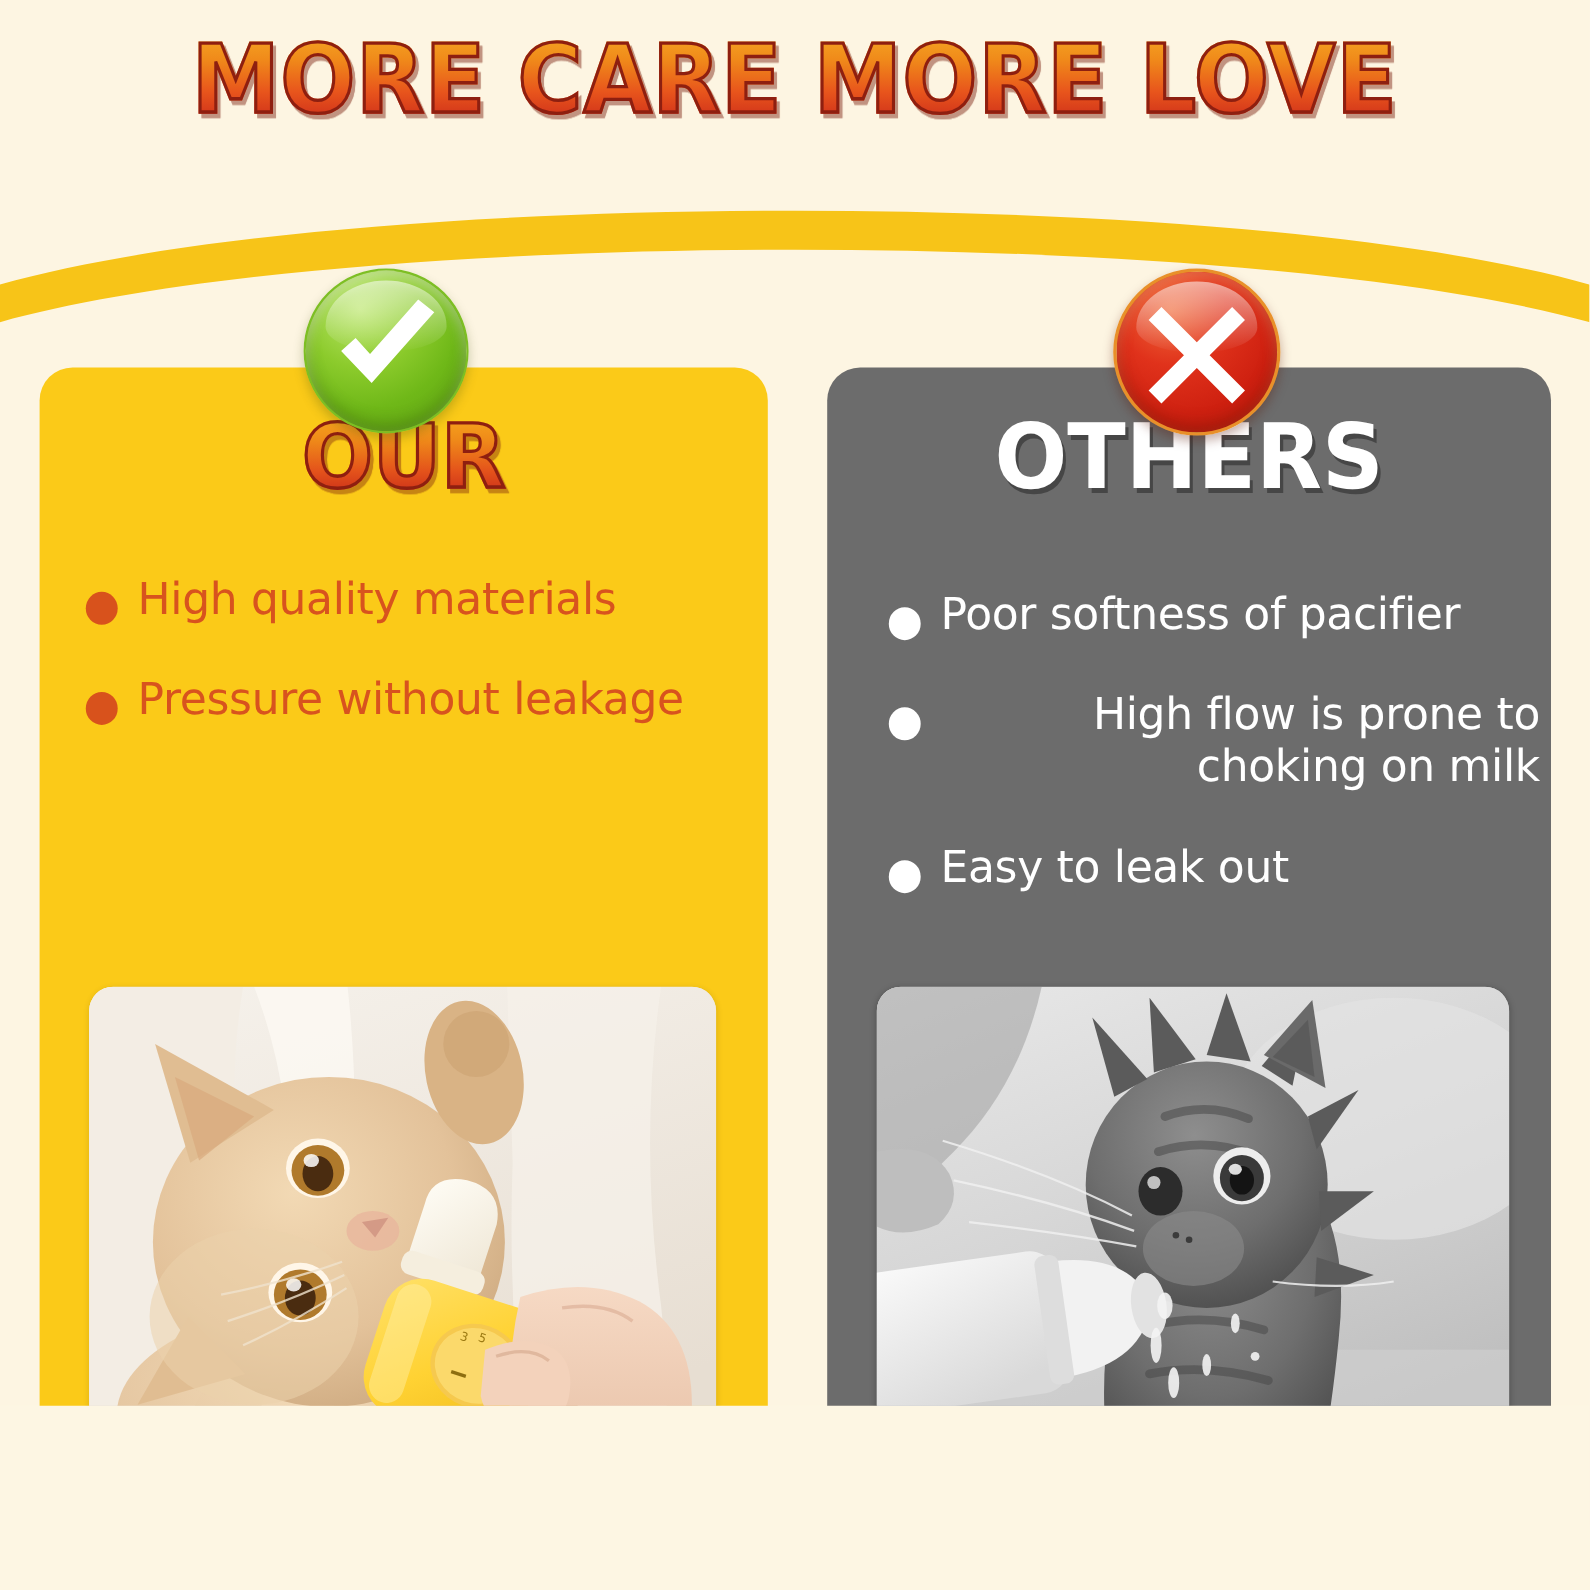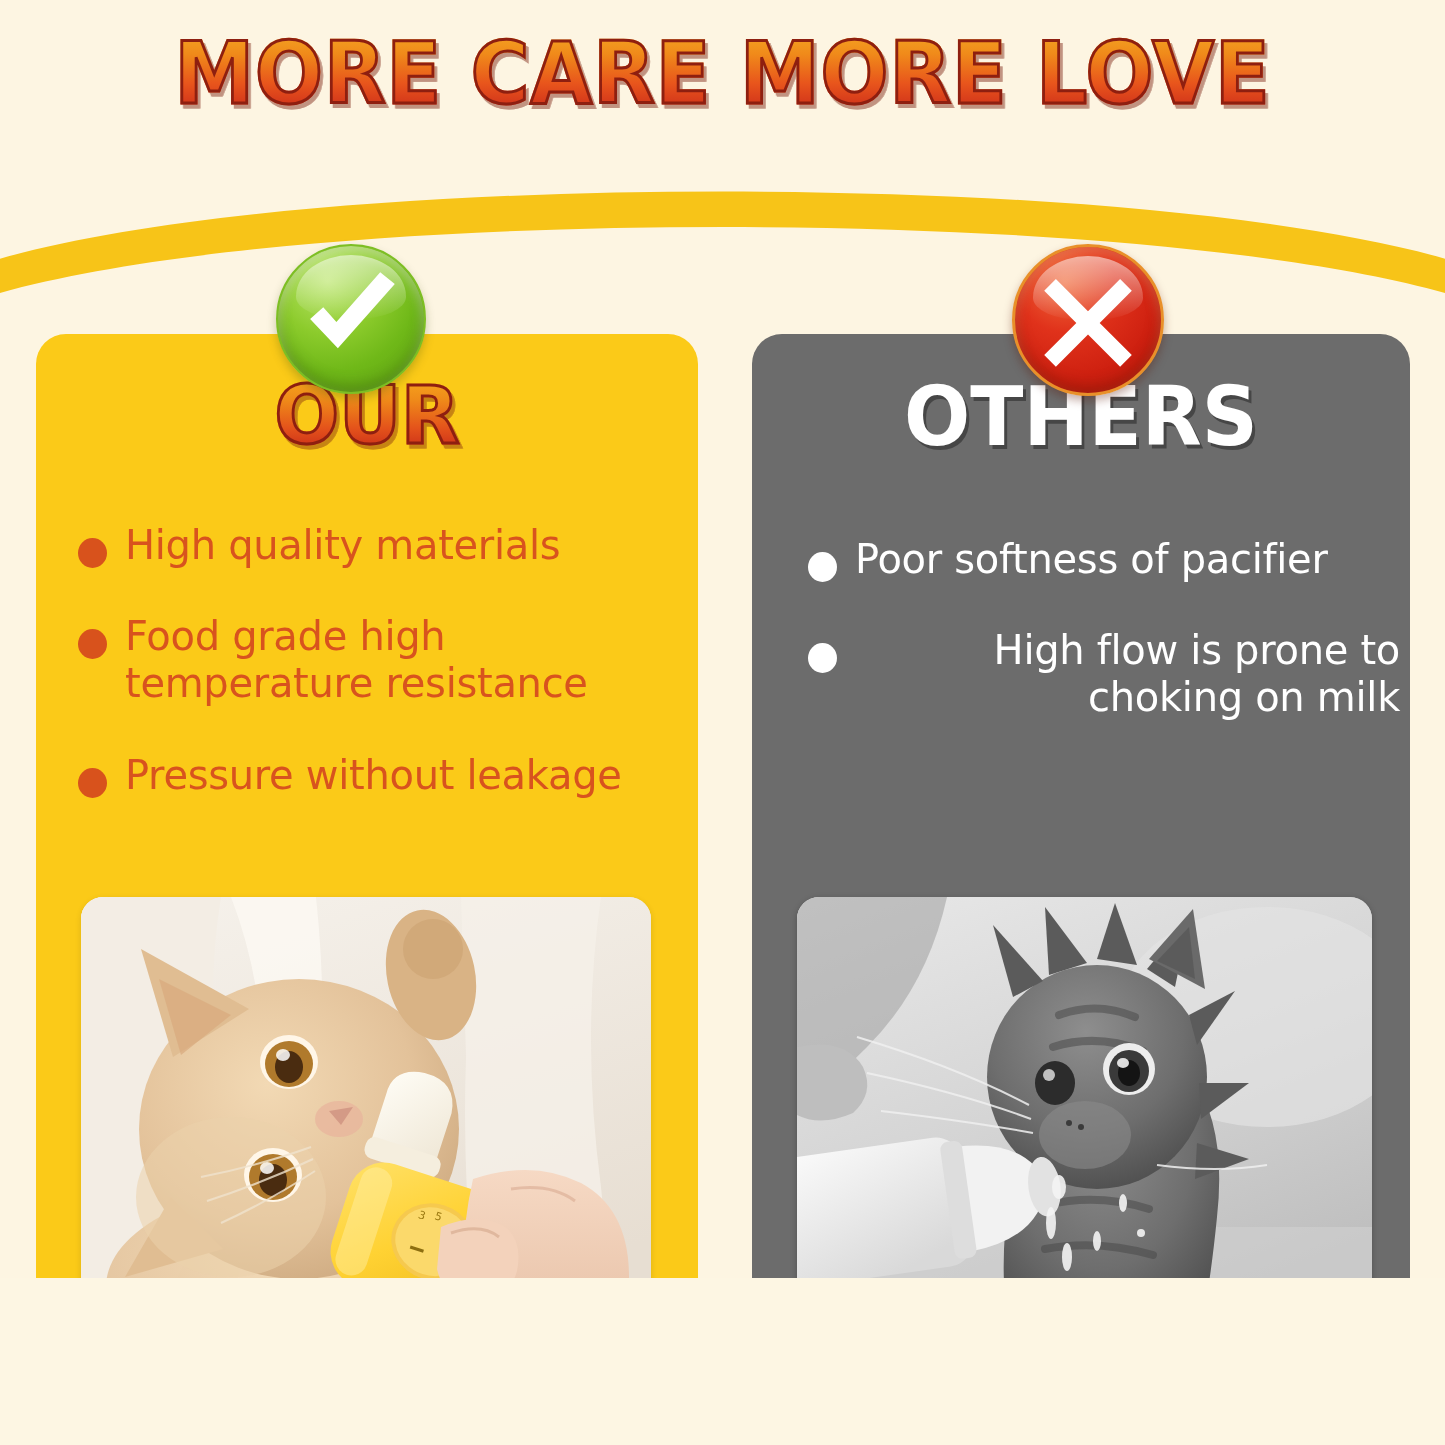--- a/index.html
+++ b/index.html
@@ -241,24 +241,20 @@
 
   <div class="heading-our">OUR</div>
 
   <div class="bullets bullets-our">
     <div class="bullet-row">
       <span class="dot dot-our"></span>
       <span class="btext btext-our">High quality materials</span>
     </div>
     <div class="bullet-row">
       <span class="dot dot-our"></span>
-      <span class="btext btext-our">Food grade high temperature resistance</span>
-    </div>
-    <div class="bullet-row">
-      <span class="dot dot-our"></span>
       <span class="btext btext-our">Pressure without leakage</span>
     </div>
   </div>
 
   <div class="photo photo-our">
     <svg viewBox="0 0 570 450">
       <defs>
         <linearGradient id="bgsoft" x1="0" y1="0" x2="0.4" y2="1">
           <stop offset="0" stop-color="#F6F2EC"></stop>
           <stop offset="1" stop-color="#E7DED2"></stop>
@@ -357,20 +353,24 @@
 
   <div class="bullets bullets-others">
     <div class="bullet-row">
       <span class="dot dot-other"></span>
       <span class="btext btext-other">Poor softness of pacifier</span>
     </div>
     <div class="bullet-row">
       <span class="dot dot-other"></span>
       <span class="btext btext-other">High flow is prone to choking on milk</span>
     </div>
+    <div class="bullet-row">
+      <span class="dot dot-other"></span>
+      <span class="btext btext-other">Easy to leak out</span>
+    </div>
   </div>
 
   <div class="photo photo-others">
     <svg viewBox="0 0 575 450">
       <defs>
         <linearGradient id="bwbg" x1="0" y1="0" x2="0.5" y2="1">
           <stop offset="0" stop-color="#E9E9E9"></stop>
           <stop offset="0.55" stop-color="#D4D4D4"></stop>
           <stop offset="1" stop-color="#BFBFBF"></stop>
         </linearGradient>

